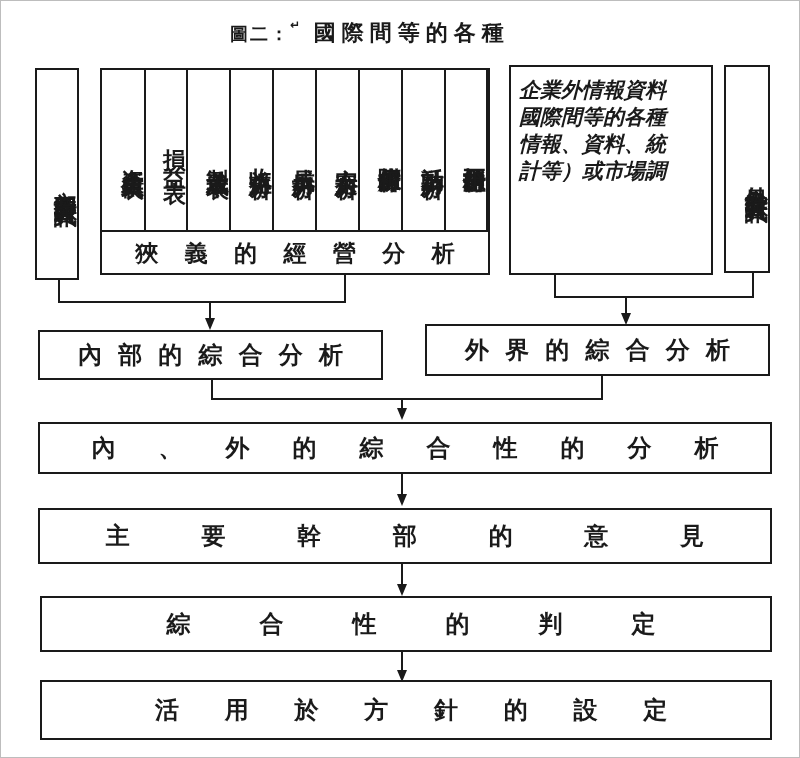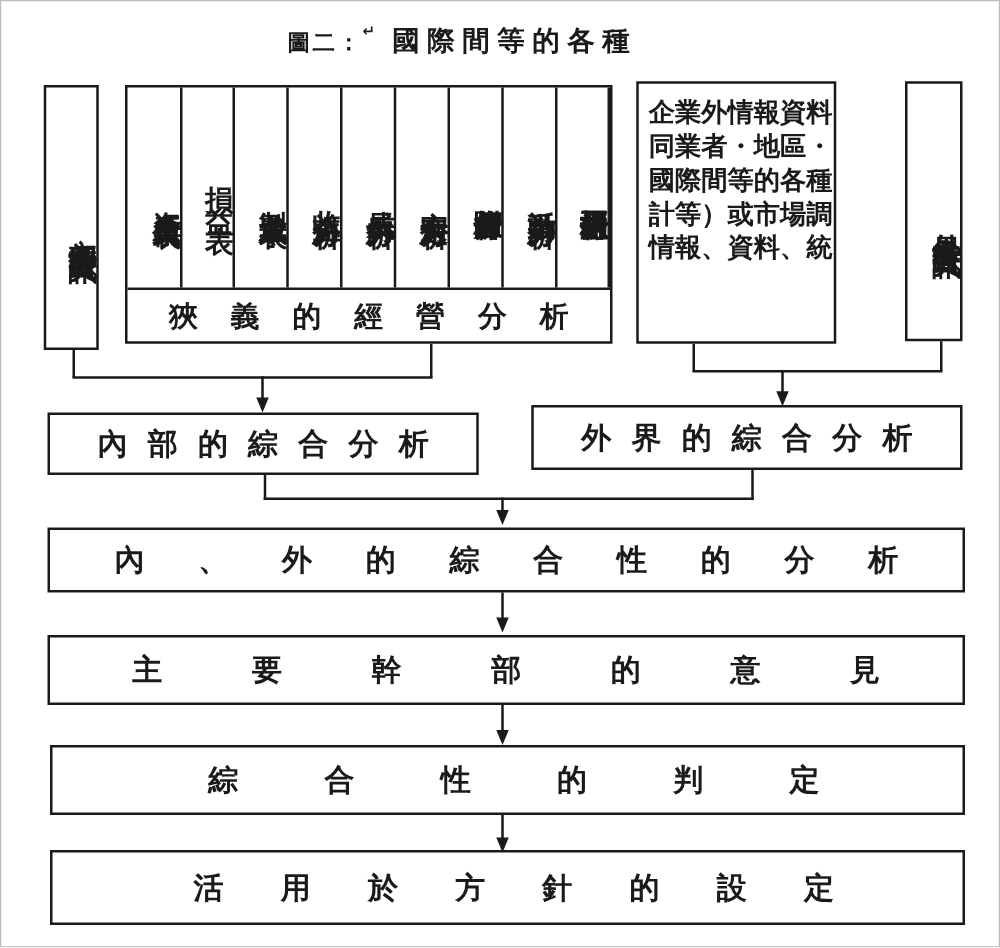--- a/index.html
+++ b/index.html
@@ -70,27 +70,26 @@
     <span>狹</span>
     <span>義</span>
     <span>的</span>
     <span>經</span>
     <span>營</span>
     <span>分</span>
     <span>析</span>
   </div>
 </div>
 
-<div class="box" style="left:509px;top:65px;width:160px;height:210px;">
+<div class="box" style="left:509px;top:65px;width:204px;height:210px;font-style:italic;">
   <div class="ext-text">
     <div>企業外情報資料</div>
-    <div>同業者・地區・</div>
     <div>國際間等的各種</div>
+    <div>情報、資料、統</div>
     <div>計等）或市場調</div>
-    <div>情報、資料、統</div>
   </div>
 </div>
 
 <div class="box vtext" style="left:724px;top:65px;width:46px;height:208px;padding-top:14px;">
   <span>外界非計數資訊</span>
 </div>
 
 <div class="line" style="left:58px;top:280px;width:2px;height:22px;"></div>
 <div class="line" style="left:344px;top:275px;width:2px;height:27px;"></div>
 <div class="line" style="left:58px;top:301px;width:288px;height:2px;"></div>

